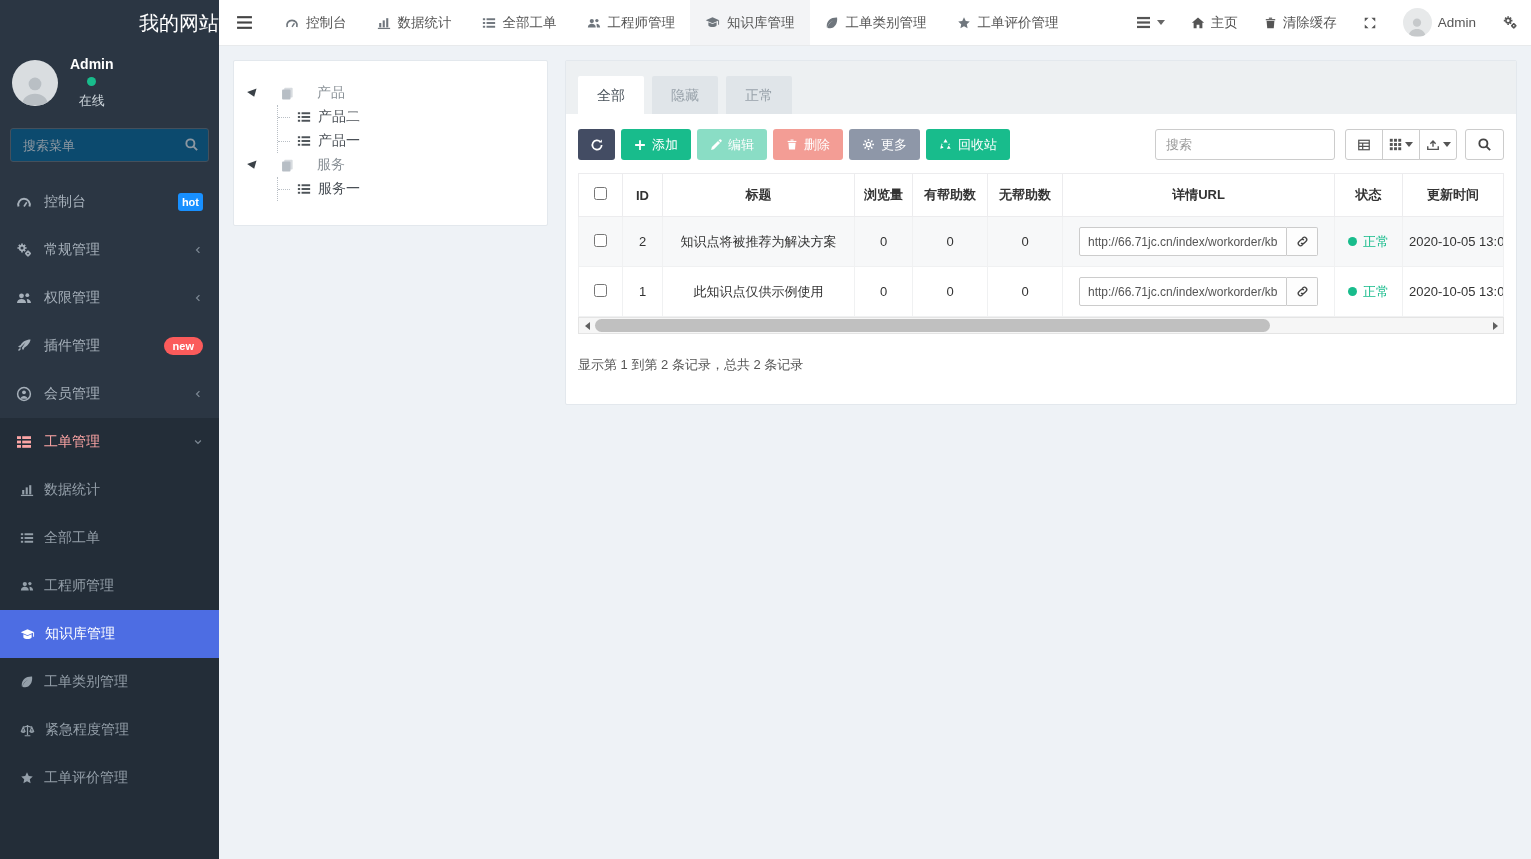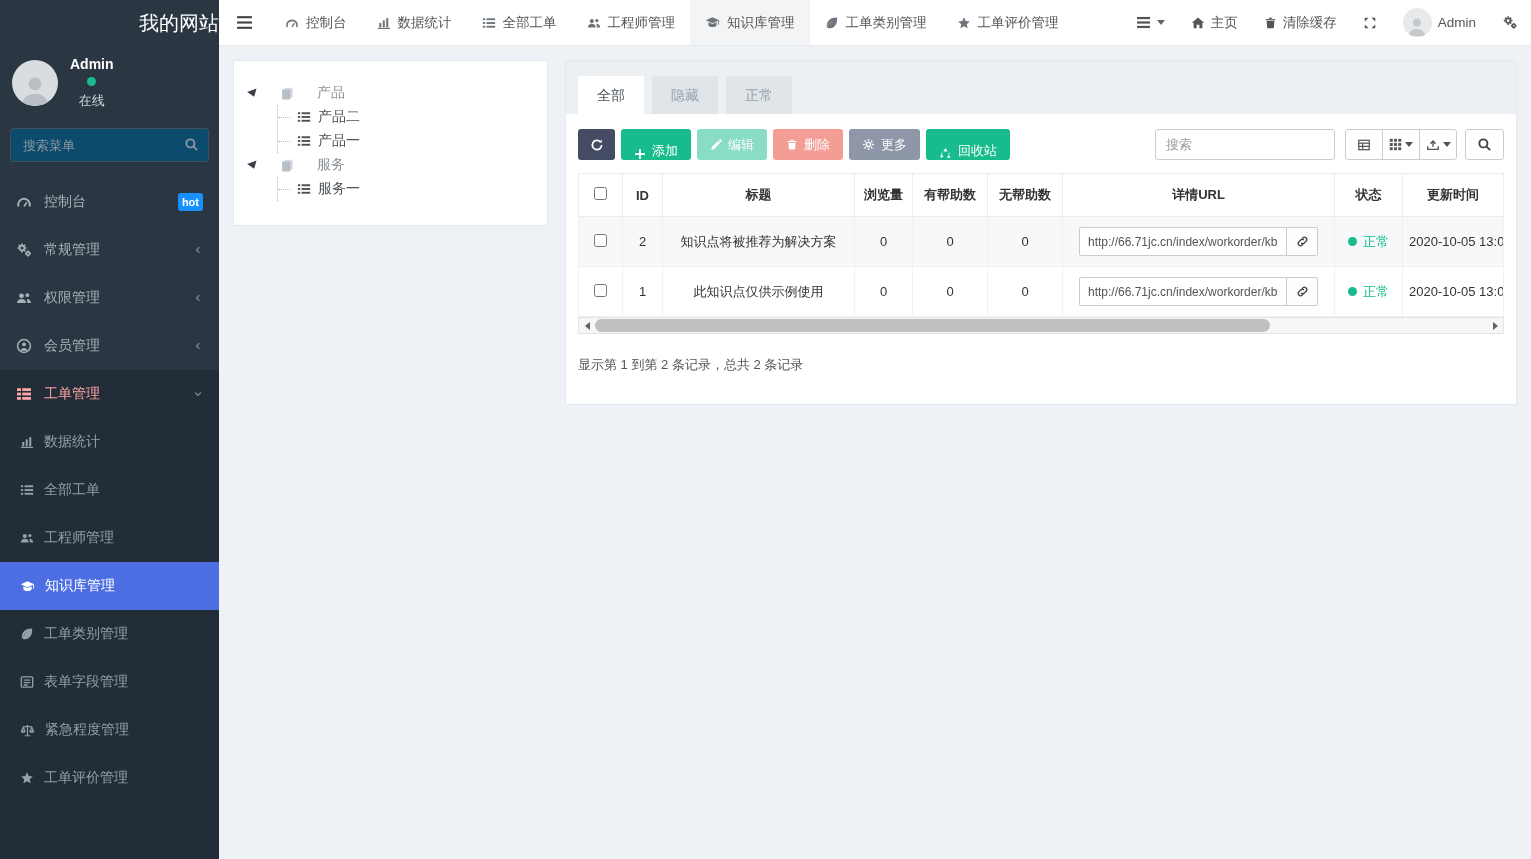--- a/index.html
+++ b/index.html
@@ -59,21 +59,21 @@
 
   .panel-main { flex:1; min-height:345px; display:flex; flex-direction:column; }
   .phead-tabs { background:#edf0f2; padding:15px 12px 0; display:flex; }
   .ptab { height:38px; line-height:38px; padding:0 19px; background:#e0e5e9; color:#98a2aa; font-size:14px; margin-right:8px; border-radius:2px 2px 0 0; cursor:pointer; }
   .ptab.active { background:#fff; color:#49525a; }
   .pbody { padding:15px 12px 28px; }
 
   .toolbar { display:flex; align-items:center; margin-bottom:13px; }
   .btn { height:31px; border:none; border-radius:3px; color:#fff; font-size:13px; display:inline-flex; align-items:center; gap:6px; padding:0 13px; margin-right:6px; cursor:pointer; font-family:inherit; }
   .btn-refresh { background:#434c63; width:37px; justify-content:center; padding:0; }
-  .btn-add, .btn-recycle { background:#18bc8c;align-items:flex-end; }
+  .btn-add, .btn-recycle { background:#18bc8c; }
   .btn-edit { background:#18bc8c; opacity:.5; }
   .btn-del { background:#ec6255; opacity:.62; }
   .btn-more { background:#8e97a8; }
   .tb-right { margin-left:auto; display:flex; align-items:center; }
   .tsearch { width:180px; height:31px; border:1px solid #ccc; border-radius:3px; padding:0 10px; font-size:13px; color:#555; outline:none; font-family:inherit; }
   .tsearch::placeholder { color:#999; }
   .bgroup { display:flex; margin-left:10px; }
   .gbtn { width:38px; height:31px; background:#fff; border:1px solid #ccc; display:flex; align-items:center; justify-content:center; gap:3px; color:#555; cursor:pointer; margin-left:-1px; }
   .gbtn:first-child { border-radius:3px 0 0 3px; margin-left:0; }
   .gbtn:last-child { border-radius:0 3px 3px 0; }
@@ -176,20 +176,31 @@
           </span>
         <span class="lbl">权限管理</span>
         <span class="right">
             <svg width="10" height="10" viewBox="0 0 14 14" fill="none" stroke="currentColor" stroke-width="1.8">
               <path d="M9 3L5 7l4 4"></path>
             </svg>
           </span>
       </div>
       <div class="mitem">
         <span class="ic">
+            <svg width="16" height="16" viewBox="0 0 16 16" fill="currentColor">
+              <path d="M14.5 1.5c-4.5 0-8 2.3-9.8 5.5L2 8.5l2.3 1.2L9.5 4.5 5.8 10l1.2 2.3 1.5-2.7c3.2-1.8 6-5.6 6-8.1zM3 13l2-2-1-1-2 2z"></path>
+            </svg>
+          </span>
+        <span class="lbl">插件管理</span>
+        <span class="right">
+            <span class="badge-new">new</span>
+          </span>
+      </div>
+      <div class="mitem">
+        <span class="ic">
             <svg width="16" height="16" viewBox="0 0 16 16" fill="none" stroke="currentColor" stroke-width="1.5">
               <circle cx="8" cy="8" r="6.4"></circle>
               <circle cx="8" cy="6.3" r="1.9" fill="currentColor" stroke="none"></circle>
               <path d="M4.3 12.7c.7-1.7 2-2.7 3.7-2.7s3 1 3.7 2.7" fill="currentColor" stroke="none"></path>
             </svg>
           </span>
         <span class="lbl">会员管理</span>
         <span class="right">
             <svg width="10" height="10" viewBox="0 0 14 14" fill="none" stroke="currentColor" stroke-width="1.8">
               <path d="M9 3L5 7l4 4"></path>
@@ -261,29 +272,20 @@
             </span>
           <span>知识库管理</span>
         </div>
         <div class="smitem">
           <span class="ic">
               <svg width="14" height="14" viewBox="0 0 16 16" fill="currentColor">
                 <path d="M13.8 1.8C6.5 1.6 2.2 5.6 2 11.2c-.1 1.4.3 2.6.3 2.6s1.5-6.3 7.2-8.7C4.9 7.9 3.2 11 2.8 13.4c.9.4 1.9.7 3 .7 5.4 0 8.9-5.8 8-12.3z"></path>
               </svg>
             </span>
           <span>工单类别管理</span>
-        </div>
-        <div class="smitem">
-          <span class="ic">
-              <svg width="14" height="14" viewBox="0 0 16 16" fill="none" stroke="currentColor" stroke-width="1.5">
-                <rect x="1.5" y="2.2" width="13" height="11.6" rx="1"></rect>
-                <path d="M4.2 5.8h7.6M4.2 8.8h7.6M4.2 11.4h4.5"></path>
-              </svg>
-            </span>
-          <span>表单字段管理</span>
         </div>
         <div class="smitem">
           <span class="ic">
               <svg width="15" height="15" viewBox="0 0 16 16" fill="none" stroke="currentColor" stroke-width="1.3">
                 <path d="M8 2.2v10.6M5 13.6h6M8 3.2L3.4 4.6M8 3.2l4.6 1.4M3.4 4.6L1.6 8.6h3.6zM12.6 4.6l-1.8 4h3.6z"></path>
                 <path d="M1.6 8.6a1.8 1.4 0 0 0 3.6 0M10.8 8.6a1.8 1.4 0 0 0 3.6 0"></path>
               </svg>
             </span>
           <span>紧急程度管理</span>
         </div>

